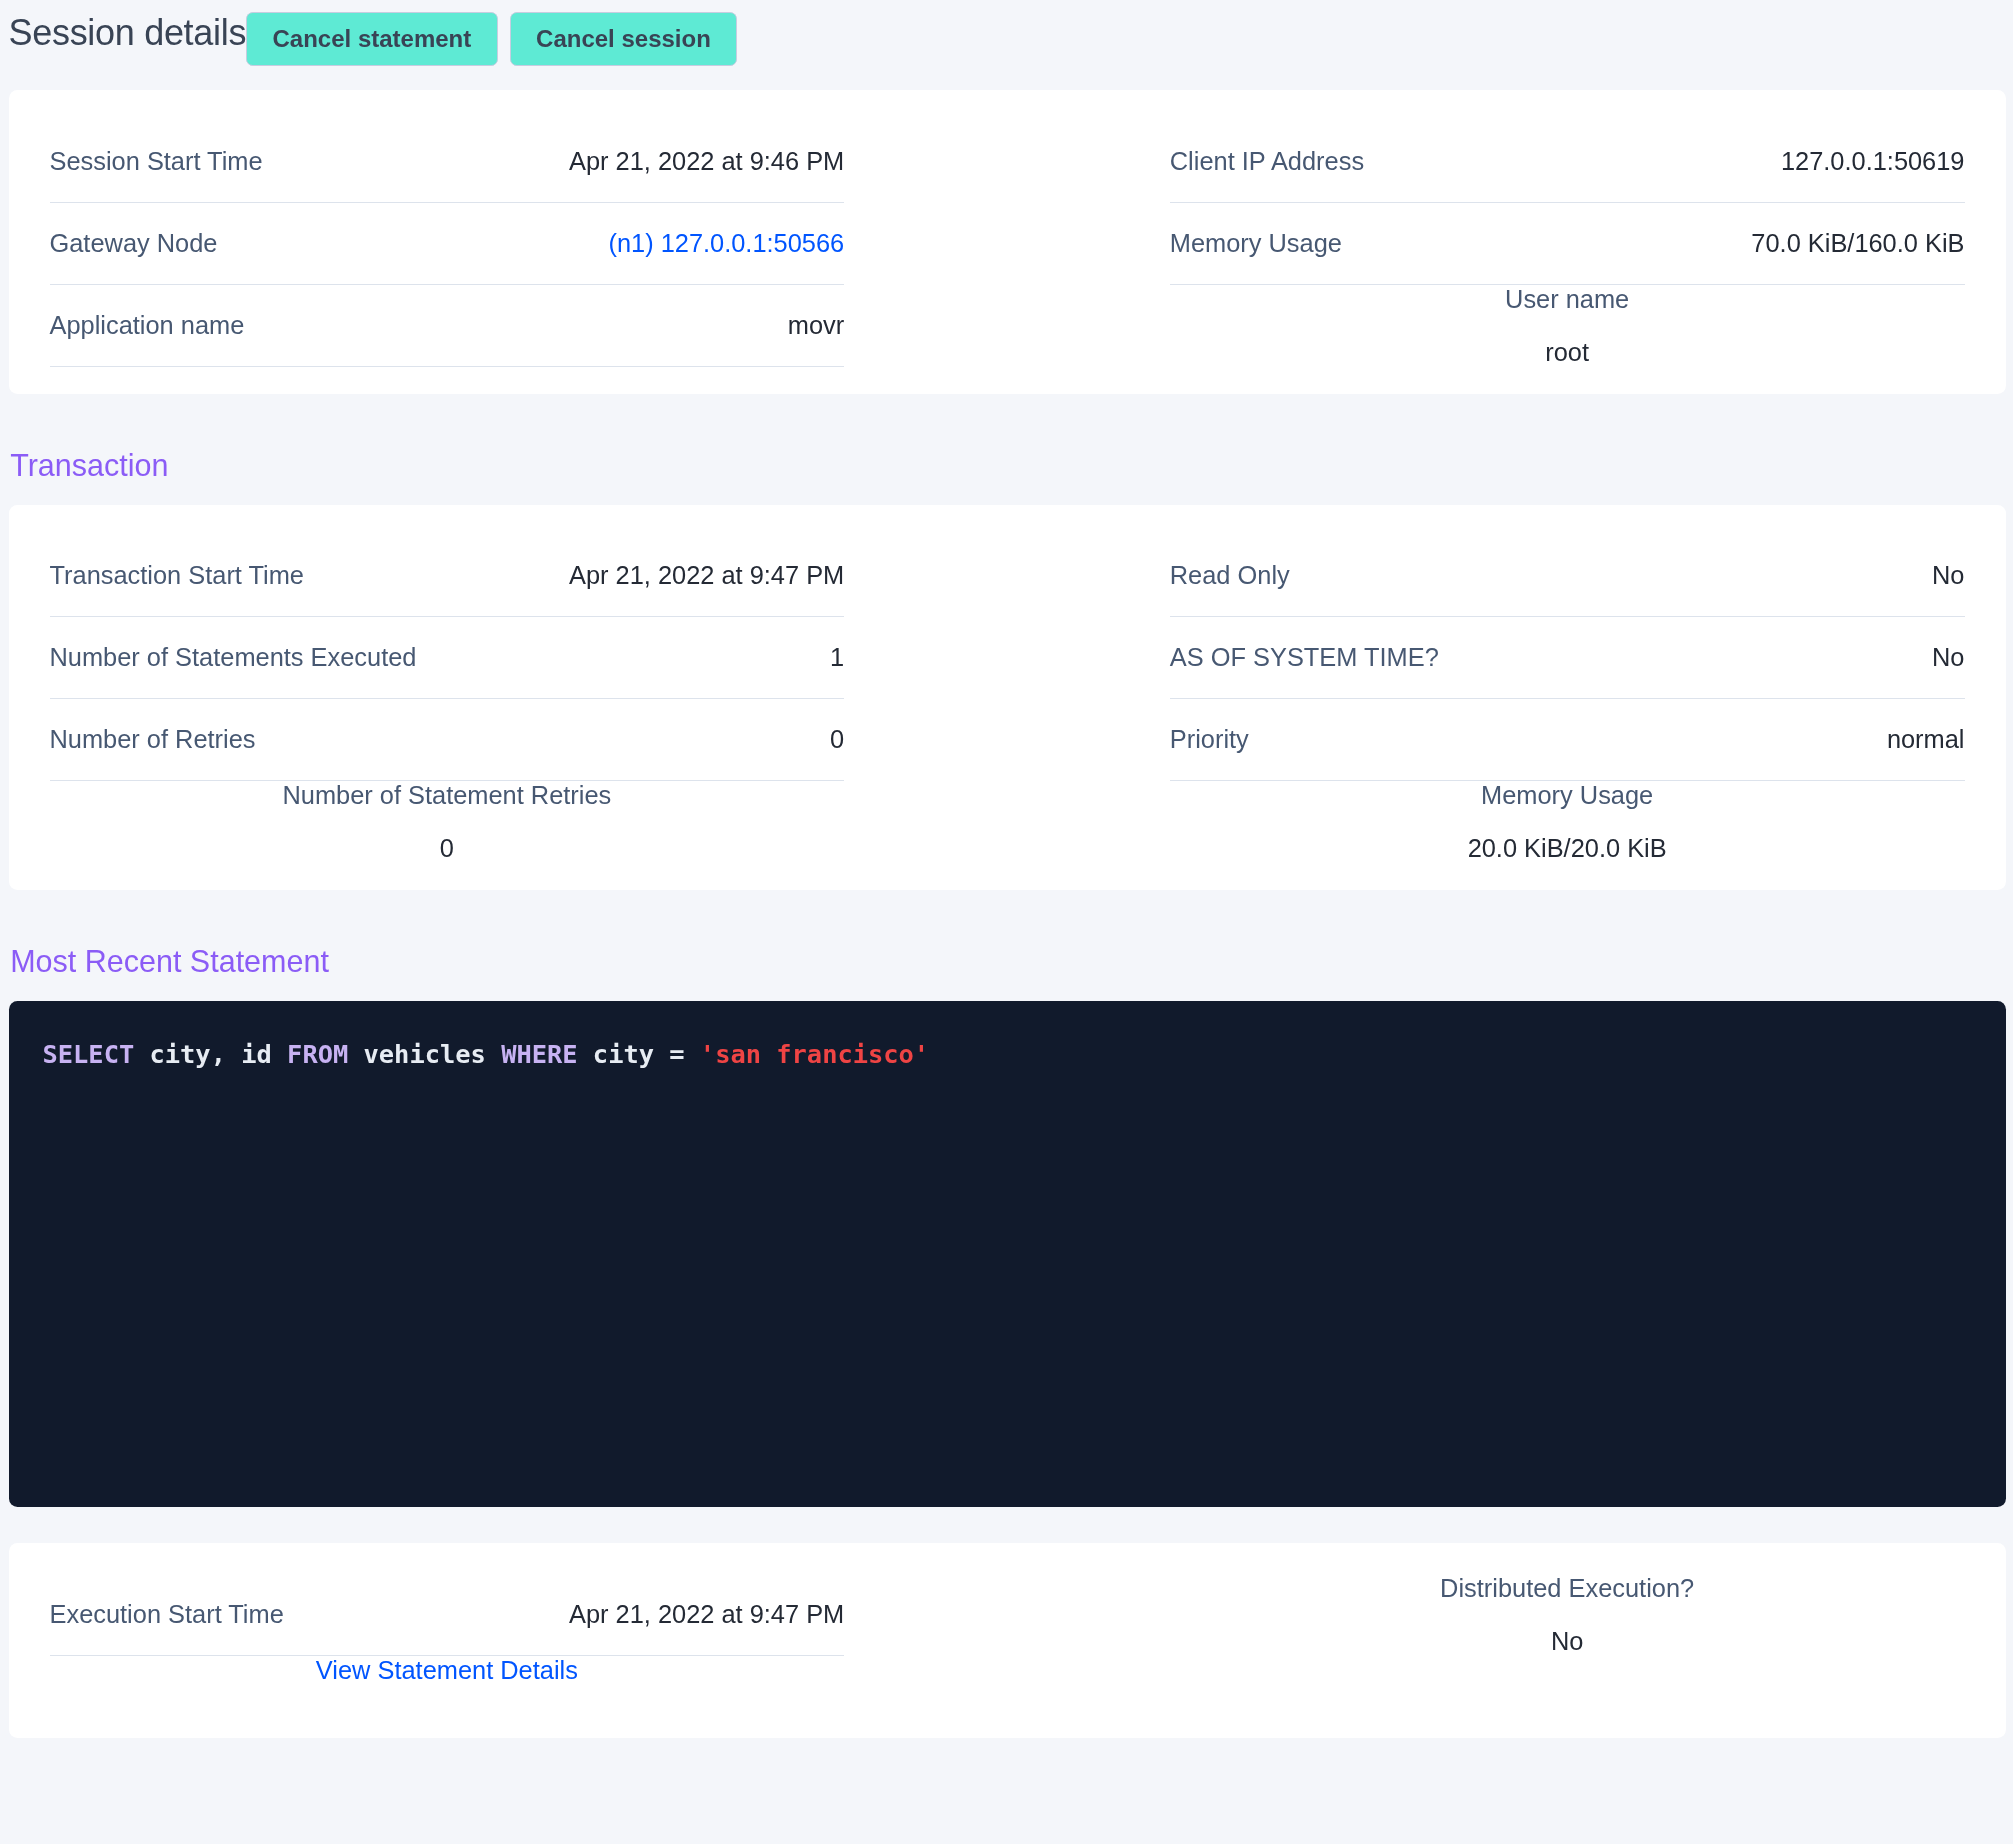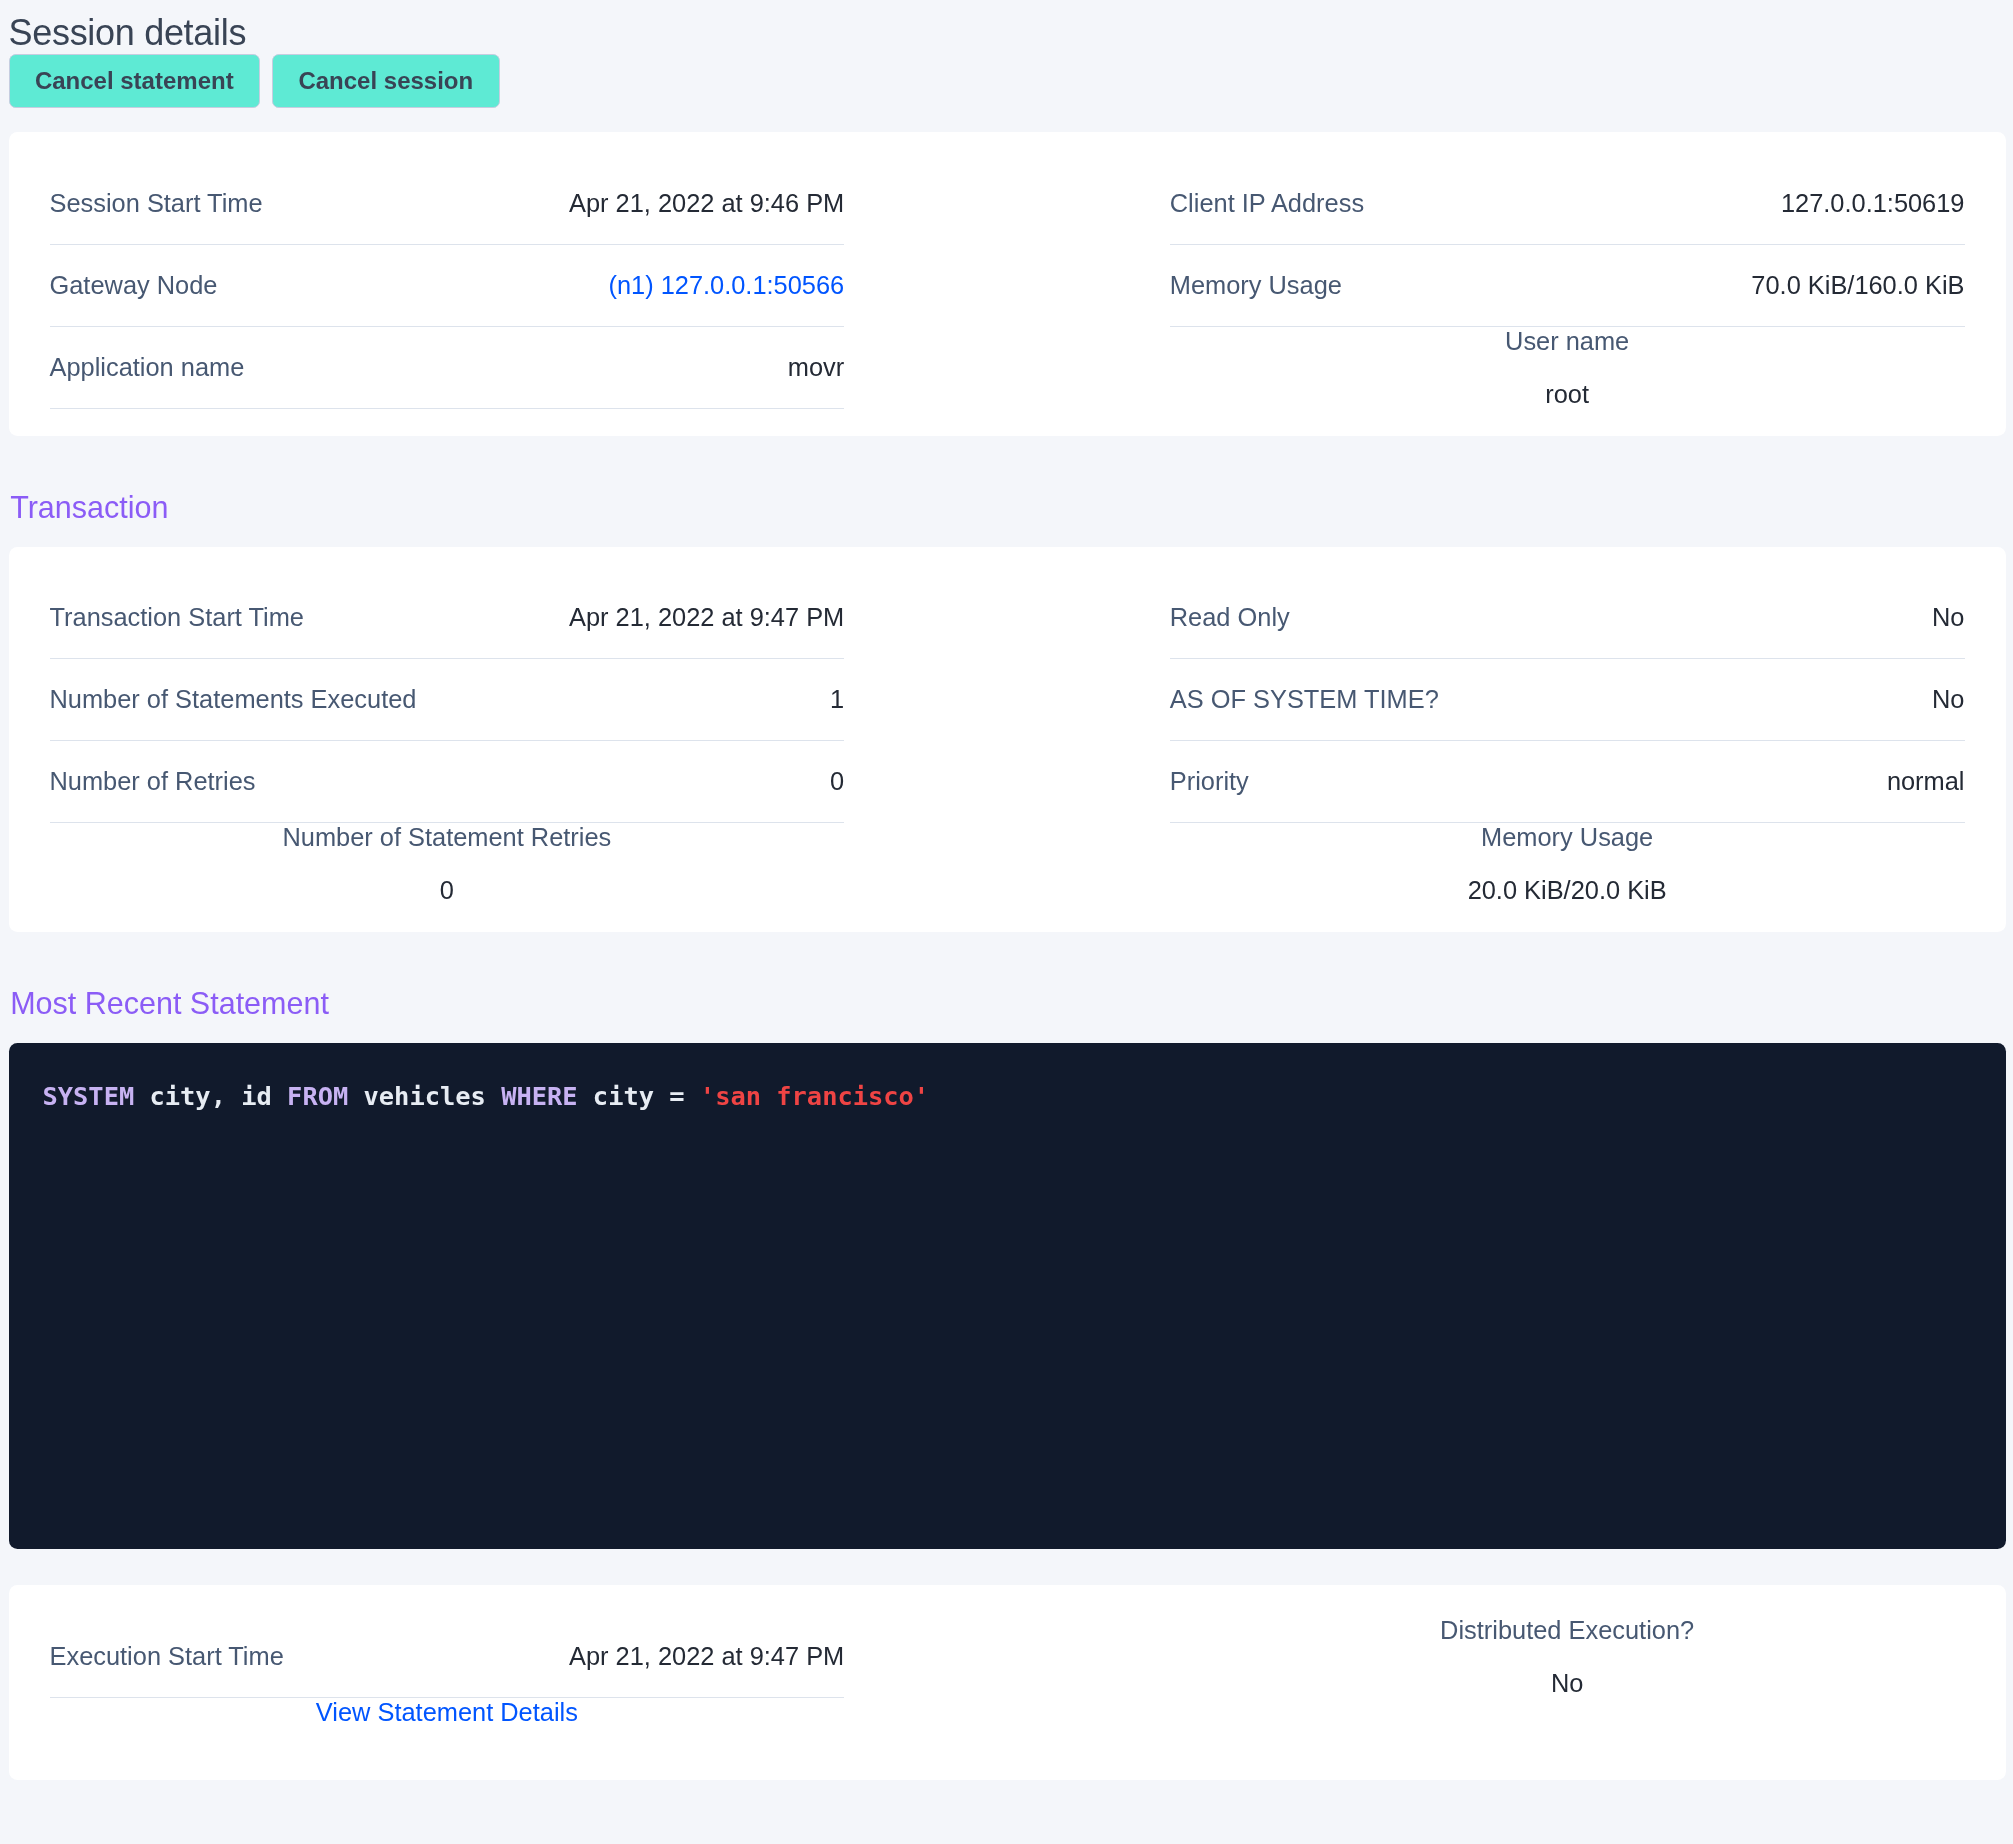--- a/index.html
+++ b/index.html
@@ -7,21 +7,20 @@
   body {
     width:2014px; height:1844px; overflow:hidden;
     background:#f4f6fa;
     font-family:"Liberation Sans", sans-serif;
     color:#242a35;
   }
   
   .page-header {
     display:flex; justify-content:flex-start; align-items:flex-start;
     padding:12px 8.5px 24px 8.5px;
-    flex-direction:column;
   }
   .page-title {
     margin:0; font-size:36px; font-weight:500; color:#394455; letter-spacing:-0.3px;
   }
   .header-actions { display:flex; gap:12px; }
   .btn {
     background:#5eead4; border:1.7px solid #c6cde0; border-radius:6.8px;
     height:54px; padding:0 25.4px;
     font-family:"Liberation Sans", sans-serif;
     font-size:24px; font-weight:700; color:#394455;
@@ -148,21 +147,21 @@
     <div class="row last">
       <span class="label">Memory Usage</span>
       <span class="value">20.0 KiB/20.0 KiB</span>
     </div>
   </div>
 </section>
 
 <h2 class="section-heading">Most Recent Statement</h2>
 
 <div class="codeblock">
-  <code><span class="kw">SYSTEM</span><span> city, id </span><span class="kw">FROM</span><span> vehicles </span><span class="kw">WHERE</span><span> city = </span><span class="str">'san francisco'</span></code>
+  <code><span class="kw">SELECT</span><span> city, id </span><span class="kw">FROM</span><span> vehicles </span><span class="kw">WHERE</span><span> city = </span><span class="str">'san francisco'</span></code>
 </div>
 
 <section class="card execution">
   <div class="col">
     <div class="row">
       <span class="label">Execution Start Time</span>
       <span class="value">Apr 21, 2022 at 9:47 PM</span>
     </div>
     <div class="row no-border">
       <a class="link" href="#">View Statement Details</a>

